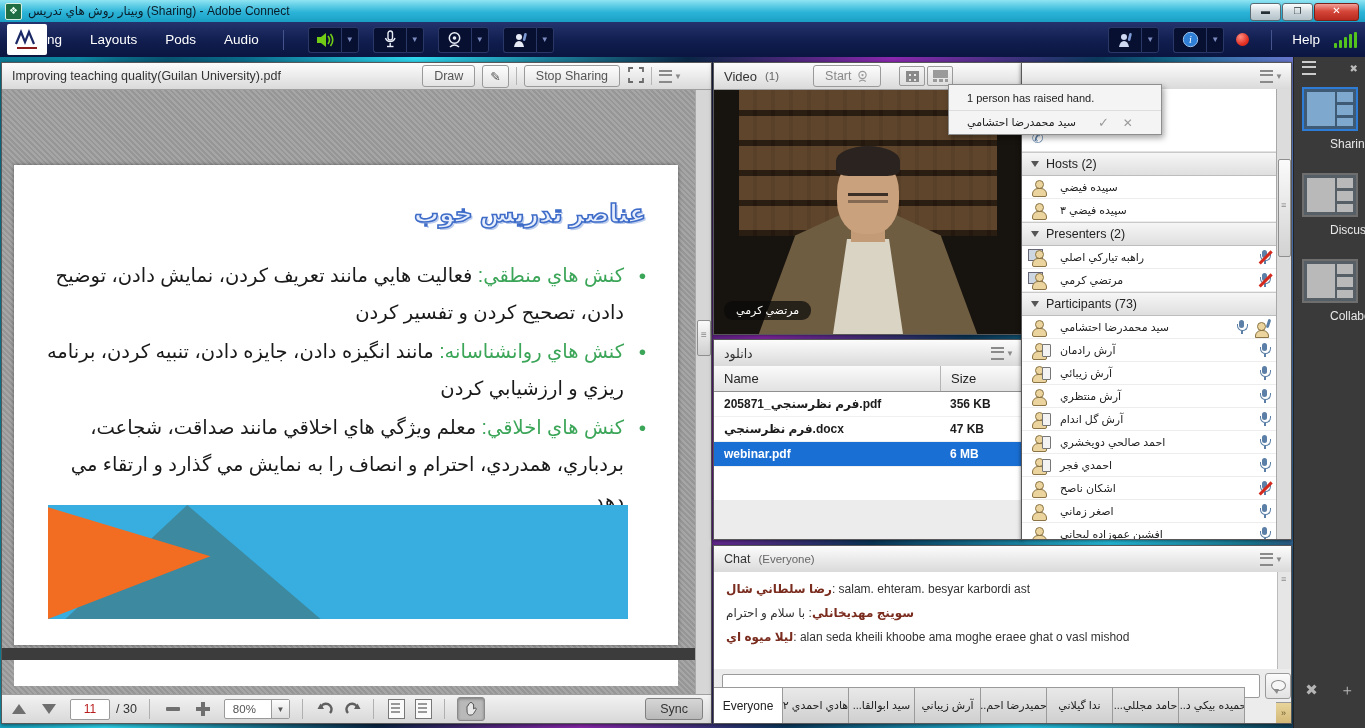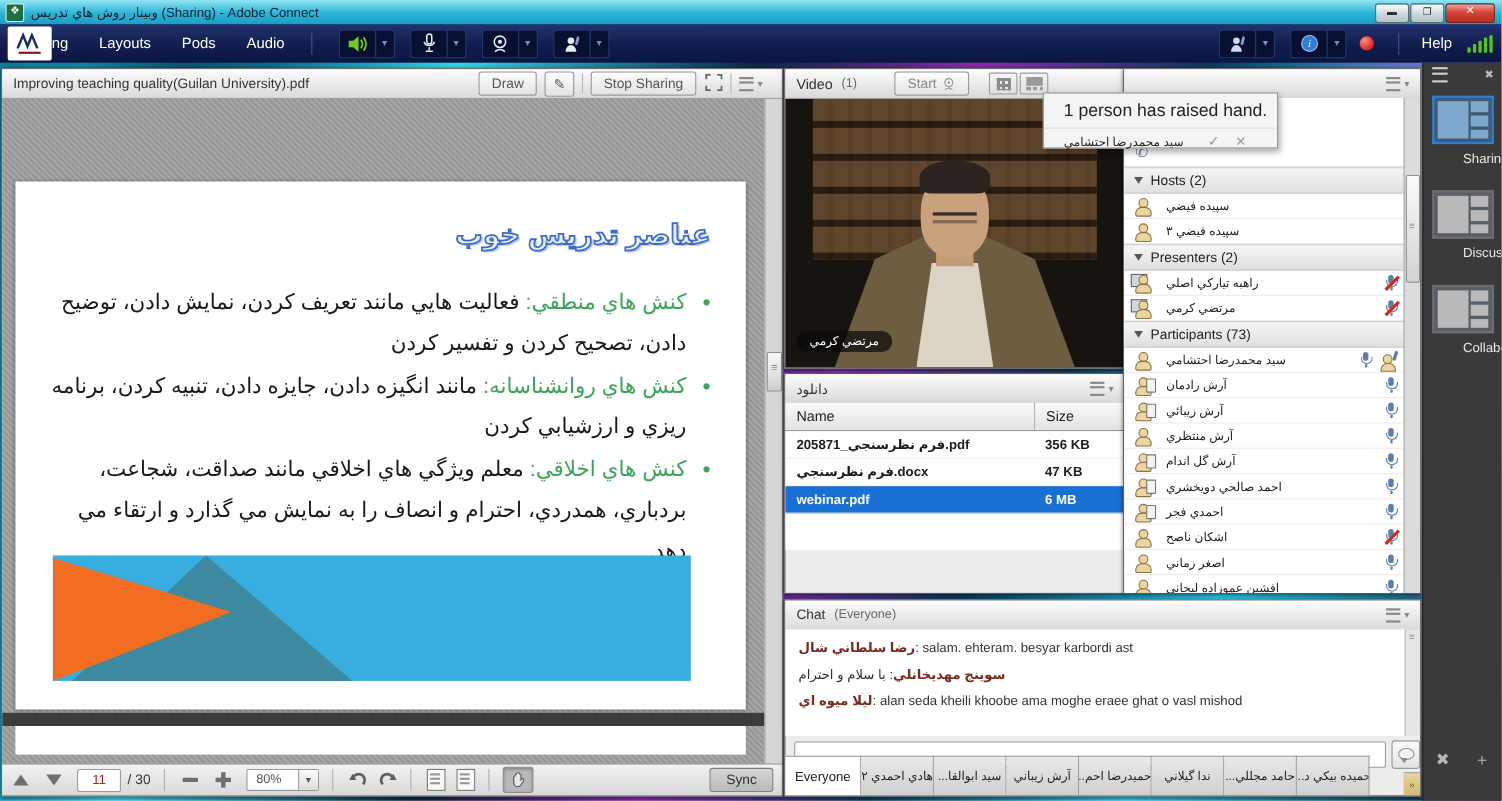--- a/index.html
+++ b/index.html
@@ -141,21 +141,21 @@
   .mic-ic .arc{position:absolute;left:2px;top:5px;width:9px;height:6px;border:1.5px solid #5b7fa6;border-top:none;border-radius:0 0 7px 7px;}
   .mic-ic .stem{position:absolute;left:6px;top:12px;width:1.5px;height:3px;background:#5b7fa6;}
   .mic-ic.mic-muted::after{content:"";position:absolute;left:-1px;top:7px;width:17px;height:2.5px;background:#d42a1e;transform:rotate(-45deg);}
   .hand-ic{display:none;position:relative;width:17px;height:17px;flex:none;}
   .hand-ic.hand{display:block;}
   .hand-ic .hd{position:absolute;left:3px;top:3px;width:7px;height:7px;border-radius:50%;background:#ecd49e;border:1px solid #8a7344;}
   .hand-ic .bd{position:absolute;left:1px;top:11px;width:12px;height:6px;border-radius:6px 6px 0 0;background:#ecd49e;border:1px solid #8a7344;}
   .hand-ic .arm{position:absolute;right:1px;top:0;width:3px;height:9px;background:#5b7fa6;border-radius:2px;transform:rotate(18deg);}
   
   .popup{left:948px;top:84px;width:212px;height:49px;background:#f4f4f4;border:1px solid #8e8e8e;box-shadow:2px 3px 6px rgba(0,0,0,.35);z-index:60;}
-  .popup .l1{padding:7px 0 0 18px;font-size:16px;color:#222;border-bottom:1px solid #ddd;padding-bottom:6px;}
+  .popup .l1{padding:7px 0 0 18px;font-size:11px;color:#222;border-bottom:1px solid #ddd;padding-bottom:6px;}
   .popup .l2{display:flex;align-items:center;padding:4px 10px 0 18px;}
   .popup .pname{font-size:11px;color:#222;direction:rtl;}
   .popup .ok{margin-left:22px;color:#9a9a9a;font-size:13px;}
   .popup .no{margin-left:14px;color:#9a9a9a;font-size:12px;}
   
   .chat-pod{left:713px;top:545px;width:577px;height:177px;}
   .chat-scope{margin-left:8px;color:#666;font-size:11.5px;}
   .chat-msgs{position:absolute;left:0;top:26px;right:13px;height:97px;background:#fff;padding:10px 0 0 12px;box-sizing:border-box;}
   .chat-msg{font-size:12px;color:#333;margin-bottom:10px;}
   .chat-msg b{color:#7a2c1e;}
@@ -289,21 +289,21 @@
         <i style="height:8px"></i>
         <i style="height:11px"></i>
         <i style="height:14px"></i>
         <i style="height:16px"></i>
     </div>
   </div>
 
   <div class="abs pod share-pod">
     <div class="pod-header">
       <div class="pod-title">Improving teaching quality(Guilan University).pdf</div>
-      <div style="margin-left:auto;display:flex;align-items:center;margin-right:8px;">
+      <div style="margin-left:auto;display:flex;align-items:center;margin-right:21px;">
         <button class="ui-btn">Draw</button>
         <button class="ui-btn" style="margin-left:7px;padding:3px 7px">✎</button>
         <div class="hd-sep"></div>
         <button class="ui-btn">Stop Sharing</button>
         <div style="margin-left:8px;">
           <svg width="16" height="16" viewBox="0 0 16 16">
             <path d="M1 5 V1 H5 M11 1 H15 V5 M15 11 V15 H11 M5 15 H1 V11" fill="none" stroke="#6a6a6a" stroke-width="1.8"></path>
           </svg>
         </div>
         <div class="hd-sep"></div>

